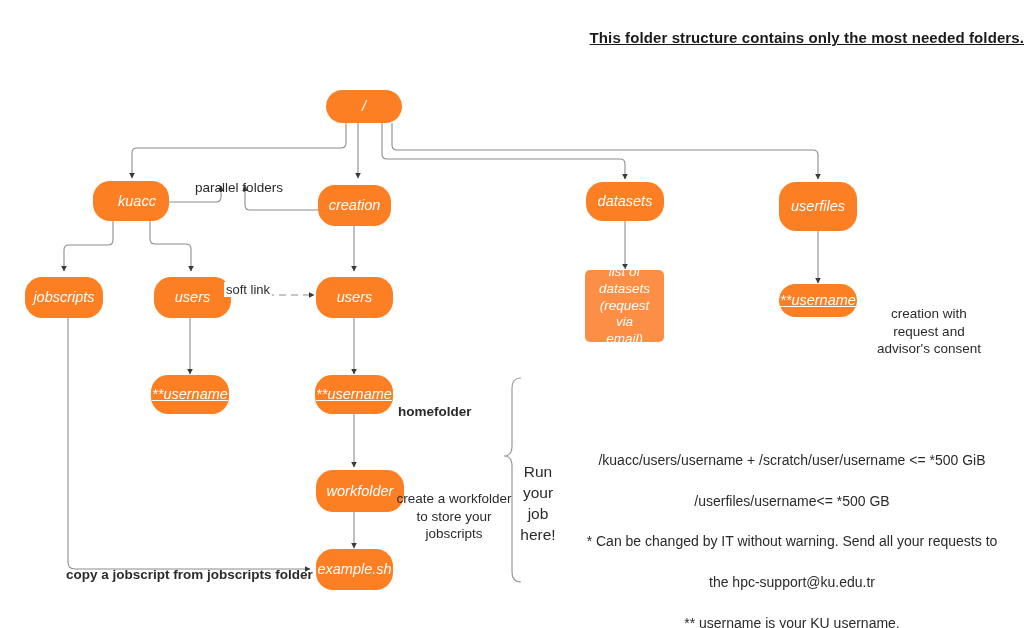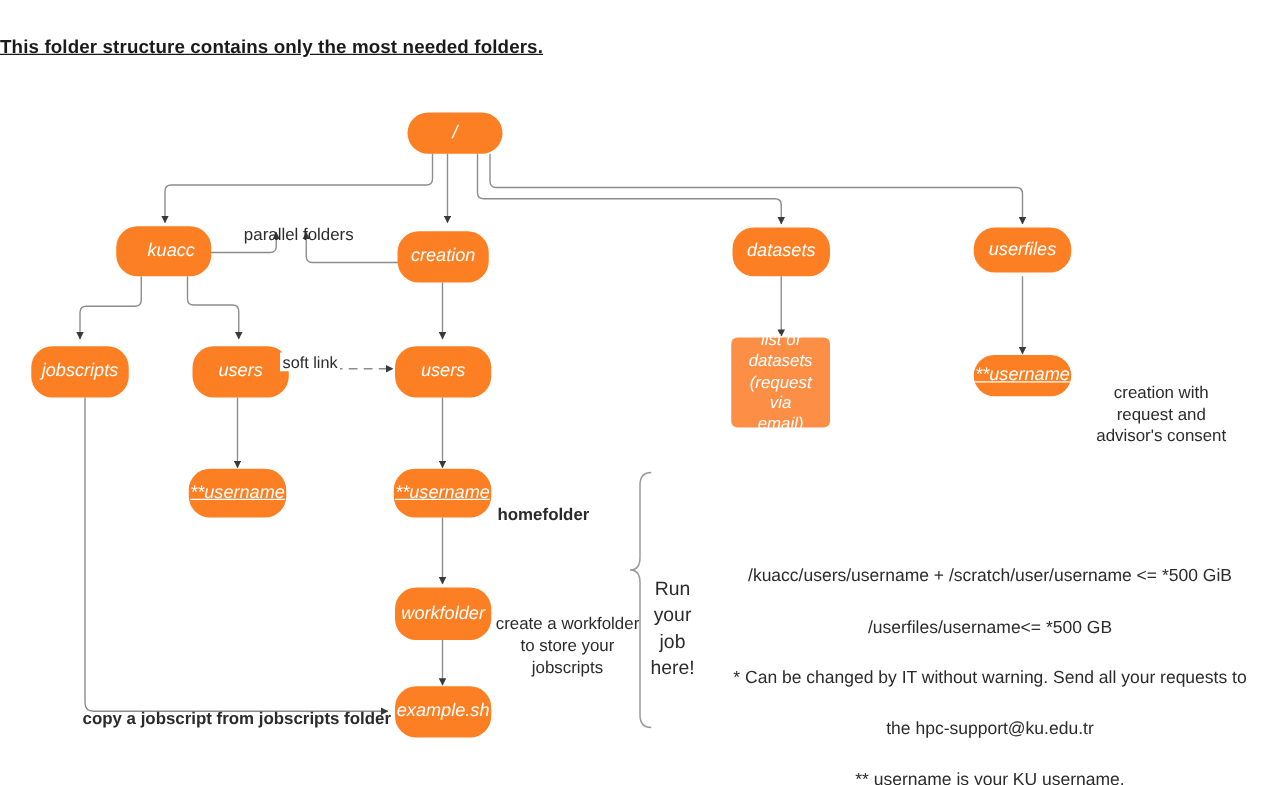--- a/index.html
+++ b/index.html
@@ -26,21 +26,21 @@
     width: 1024px;
     height: 628px;
     pointer-events: none;
   }
 
   .title {
     position: absolute;
     left: 0;
     top: 29px;
     width: 1024px;
-    text-align: left;
+    text-align: right;
     font-size: 15px;
     font-weight: bold;
     color: #1a1a1a;
     text-decoration: underline;
     letter-spacing: 0.1px;
   }
 
   
   .node {
     position: absolute;
@@ -191,21 +191,21 @@
   </div>
 
   <div class="node" style="left:318px; top:185px; width:73px; height:41px;">
     <span>creation</span>
   </div>
 
   <div class="node" style="left:586px; top:182px; width:78px; height:39px;">
     <span>datasets</span>
   </div>
 
-  <div class="node" style="left:779px; top:182px; width:78px; height:36px;">
+  <div class="node" style="left:779px; top:182px; width:78px; height:49px;">
     <span>userfiles</span>
   </div>
 
   <div class="node" style="left:25px; top:277px; width:78px; height:41px;">
     <span>jobscripts</span>
   </div>
 
   <div class="node" style="left:154px; top:277px; width:77px; height:41px;">
     <span>users</span>
   </div>
@@ -226,21 +226,21 @@
   </div>
 
   <div class="node" style="left:151px; top:375px; width:78px; height:39px;">
     <span class="underlined">**username</span>
   </div>
 
   <div class="node" style="left:315px; top:375px; width:78px; height:39px;">
     <span class="underlined">**username</span>
   </div>
 
-  <div class="node" style="left:316px; top:470px; width:77px; height:42px;">
+  <div class="node" style="left:316px; top:470px; width:88px; height:42px;">
     <span>workfolder</span>
   </div>
 
   <div class="node" style="left:316px; top:549px; width:77px; height:41px;">
     <span>example.sh</span>
   </div>
 
   <div class="label center" style="left:178px; top:162px; width:122px;">
     <span>parallel folders</span>
   </div>

